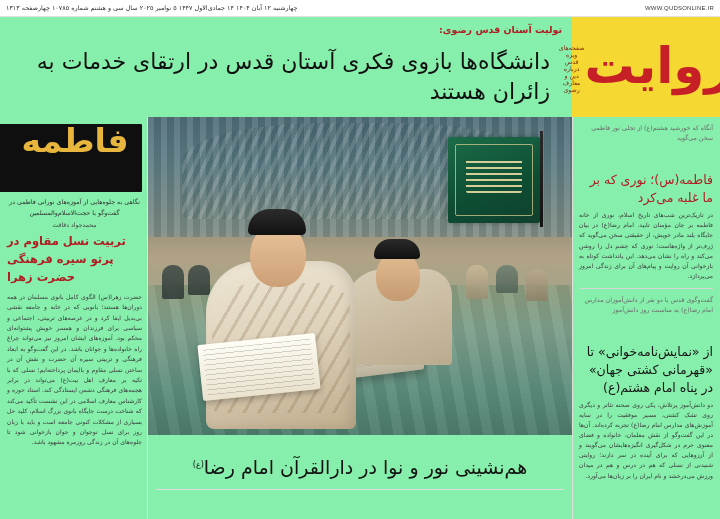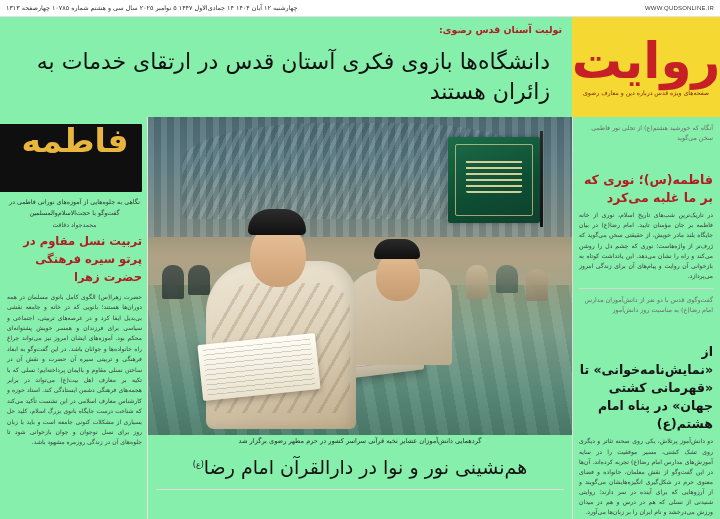--- a/index.html
+++ b/index.html
@@ -56,21 +56,21 @@
   
   .masthead {
     position: absolute;
     top: 17px;
     right: 0;
     width: 148px;
     height: 100px;
     background: #f6d832;
     box-sizing: border-box;
     display: flex;
-    flex-direction: column;
+    flex-direction: row;
     align-items: center;
     justify-content: center;
   }
   .masthead .logo-word {
     font-family: "DejaVu Sans", sans-serif;
     font-size: 50px;
     font-weight: bold;
     color: #c62026;
     line-height: .95;
     letter-spacing: -2px;
@@ -122,21 +122,21 @@
     width: 148px;
     height: 402px;
     box-sizing: border-box;
     padding: 6px 7px 6px 6px;
     border-left: 1px solid #e0ded9;
     direction: rtl;
   }
   .side-item { margin-bottom: 7px; }
   .side-title {
     font-size: 12.5px;
-    font-weight: bold;
+    font-weight: normal;
     color: #b01d22;
     line-height: 1.45;
     text-align: right;
     direction: rtl;
     margin-top: 28px;
   }
   .side-title.dark { color: #141414; text-align: right; }
   .side-body {
     font-size: 6.1px;
     color: #3b3b3b;
@@ -202,21 +202,21 @@
     font-size: 6.2px;
     color: #444;
     text-align: center;
     margin-bottom: 5px;
   }
   .left-bigtitle {
     font-size: 11.5px;
     font-weight: bold;
     color: #b01d22;
     line-height: 1.55;
-    text-align: right;
+    text-align: left;
     direction: rtl;
     margin-bottom: 5px;
   }
   .left-body {
     font-size: 6.05px;
     color: #3a3a3a;
     line-height: 1.72;
     text-align: justify;
     direction: rtl;
   }
@@ -518,21 +518,20 @@
       <div class="ph-boy">
         <div class="robe"></div>
         <div class="stripe"></div>
         <div class="book"></div>
         <div class="head"></div>
         <div class="cap"></div>
       </div>
     </div>
   </div>
 
-  <div class="photo-caption">گردهمایی دانش‌آموزان عشایر نخبه قرآنی سراسر کشور در حرم مطهر رضوی برگزار شد</div>
 
   <div class="bottom-headline">
     <span>هم‌نشینی نور و نوا در دارالقرآن امام رضا</span><span class="sup">(ع)</span>
   </div>
   <div class="bottom-rule"></div>
 
   <div class="sidebar">
     <div class="side-item">
       <div class="side-kicker">آنگاه که خورشید هشتم(ع) از تجلی نور فاطمی سخن می‌گوید</div>
       <div class="side-title">فاطمه(س)؛ نوری که بر ما غلبه می‌کرد</div>

